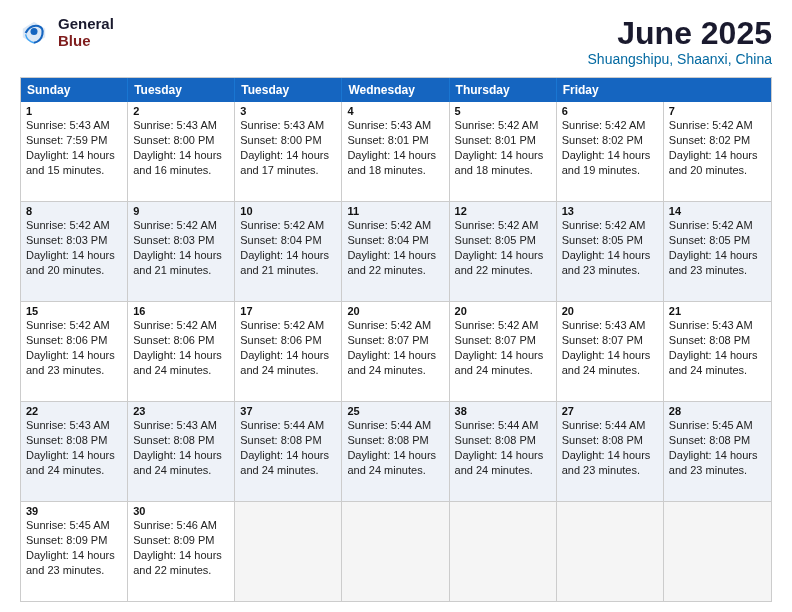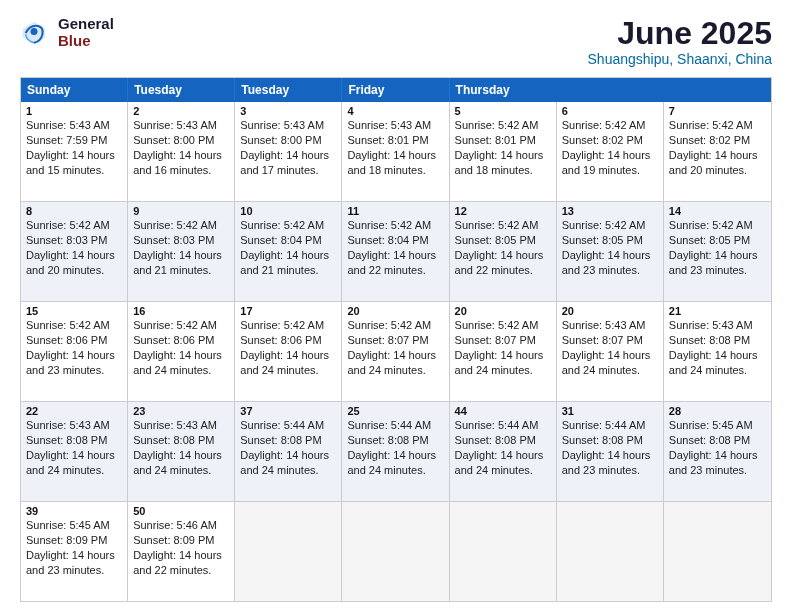--- a/index.html
+++ b/index.html
@@ -121,22 +121,23 @@
       <div class="month-title">June 2025</div>
       <div class="location">Shuangshipu, Shaanxi, China</div>
     </div>
   </div>
 
   <div class="calendar">
     <div class="cal-header">
     <div class="cal-header-cell">Sunday</div>
         <div class="cal-header-cell">Tuesday</div>
         <div class="cal-header-cell">Tuesday</div>
+        <div class="cal-header-cell">Wednesday</div>
+        <div class="cal-header-cell">Thursday</div>
         <div class="cal-header-cell">Friday</div>
-        <div class="cal-header-cell">Thursday</div>
       </div>
     <div class="cal-body">
     <div class="cal-row">
           <div class="cal-cell">
             <div class="day-num">1</div>
             <div class="cell-text">Sunrise: 5:43 AM<br>Sunset: 7:59 PM<br>Daylight: 14 hours<br>and 15 minutes.</div>
           </div>
           <div class="cal-cell">
             <div class="day-num">2</div>
             <div class="cell-text">Sunrise: 5:43 AM<br>Sunset: 8:00 PM<br>Daylight: 14 hours<br>and 16 minutes.</div>
@@ -233,39 +234,39 @@
           </div>
           <div class="cal-cell alt-row">
             <div class="day-num">37</div>
             <div class="cell-text">Sunrise: 5:44 AM<br>Sunset: 8:08 PM<br>Daylight: 14 hours<br>and 24 minutes.</div>
           </div>
           <div class="cal-cell alt-row">
             <div class="day-num">25</div>
             <div class="cell-text">Sunrise: 5:44 AM<br>Sunset: 8:08 PM<br>Daylight: 14 hours<br>and 24 minutes.</div>
           </div>
           <div class="cal-cell alt-row">
-            <div class="day-num">44</div>
+            <div class="day-num">38</div>
             <div class="cell-text">Sunrise: 5:44 AM<br>Sunset: 8:08 PM<br>Daylight: 14 hours<br>and 24 minutes.</div>
           </div>
           <div class="cal-cell alt-row">
-            <div class="day-num">31</div>
+            <div class="day-num">27</div>
             <div class="cell-text">Sunrise: 5:44 AM<br>Sunset: 8:08 PM<br>Daylight: 14 hours<br>and 23 minutes.</div>
           </div>
           <div class="cal-cell alt-row">
             <div class="day-num">28</div>
             <div class="cell-text">Sunrise: 5:45 AM<br>Sunset: 8:08 PM<br>Daylight: 14 hours<br>and 23 minutes.</div>
           </div>
         </div>
         <div class="cal-row">
           <div class="cal-cell">
             <div class="day-num">39</div>
             <div class="cell-text">Sunrise: 5:45 AM<br>Sunset: 8:09 PM<br>Daylight: 14 hours<br>and 23 minutes.</div>
           </div>
           <div class="cal-cell">
-            <div class="day-num">50</div>
+            <div class="day-num">30</div>
             <div class="cell-text">Sunrise: 5:46 AM<br>Sunset: 8:09 PM<br>Daylight: 14 hours<br>and 22 minutes.</div>
           </div>
           <div class="cal-cell empty"></div>
           <div class="cal-cell empty"></div>
           <div class="cal-cell empty"></div>
           <div class="cal-cell empty"></div>
           <div class="cal-cell empty"></div>
         </div>
       </div>
   </div>

